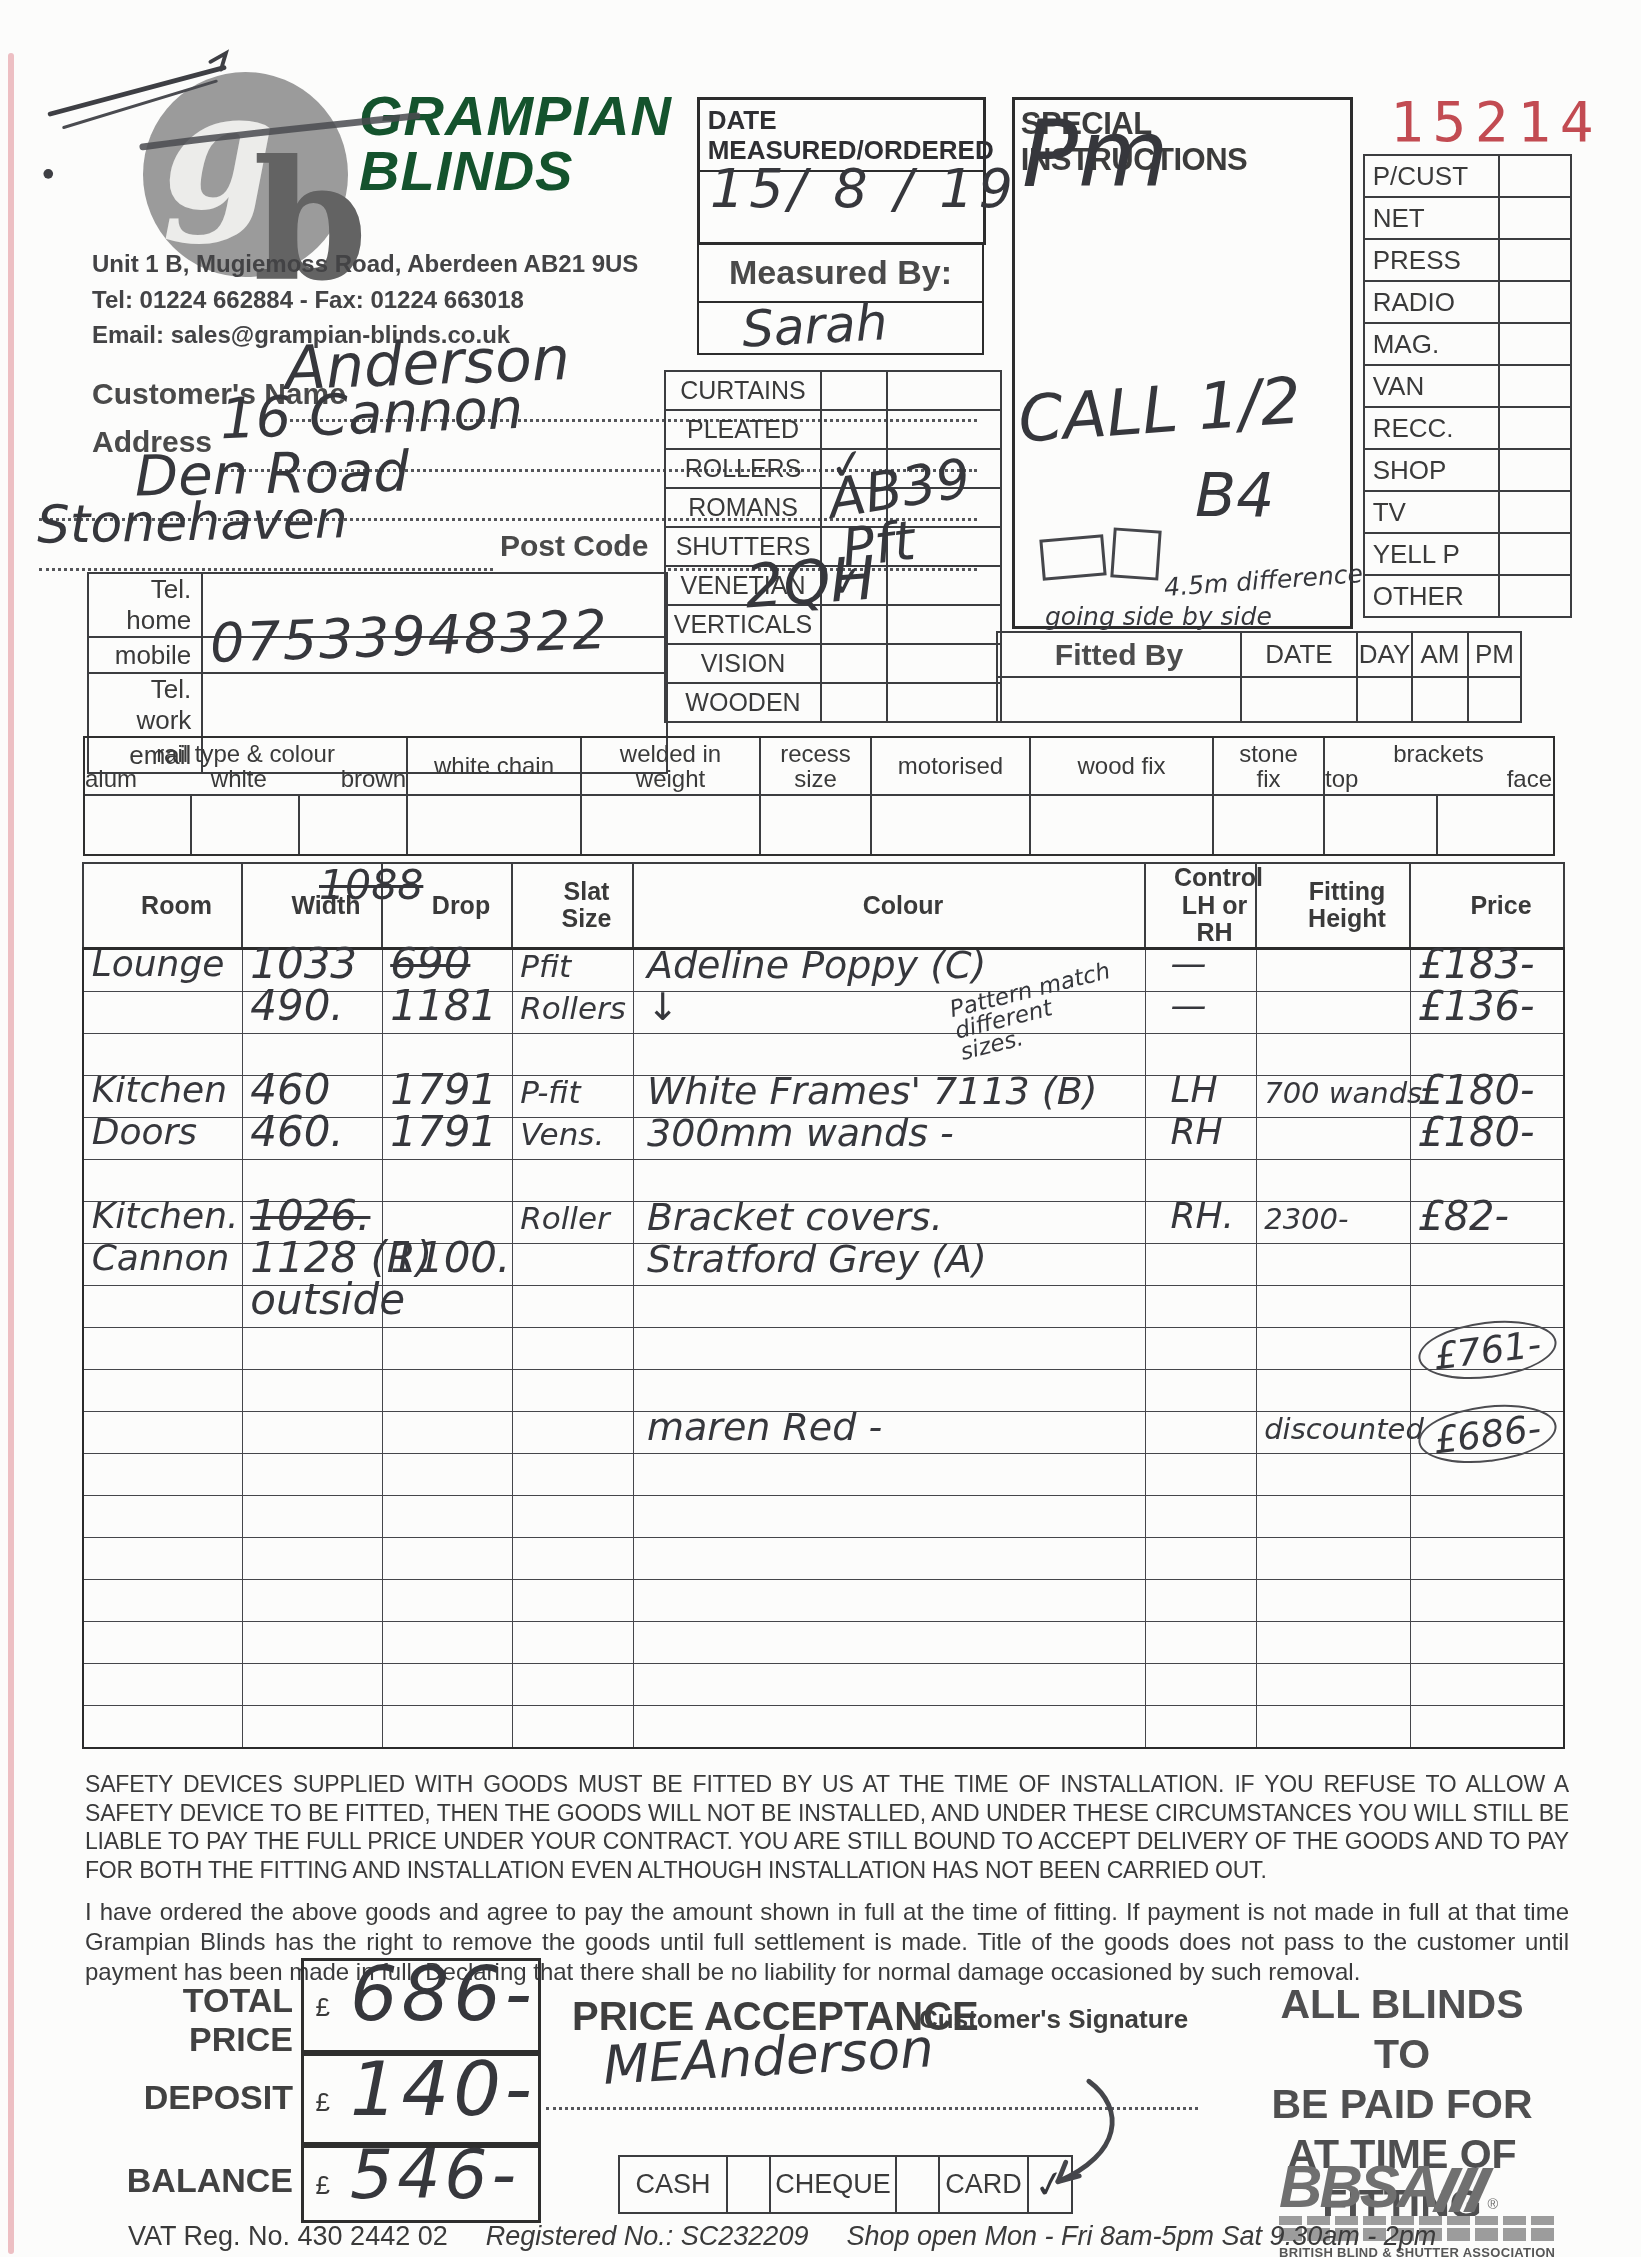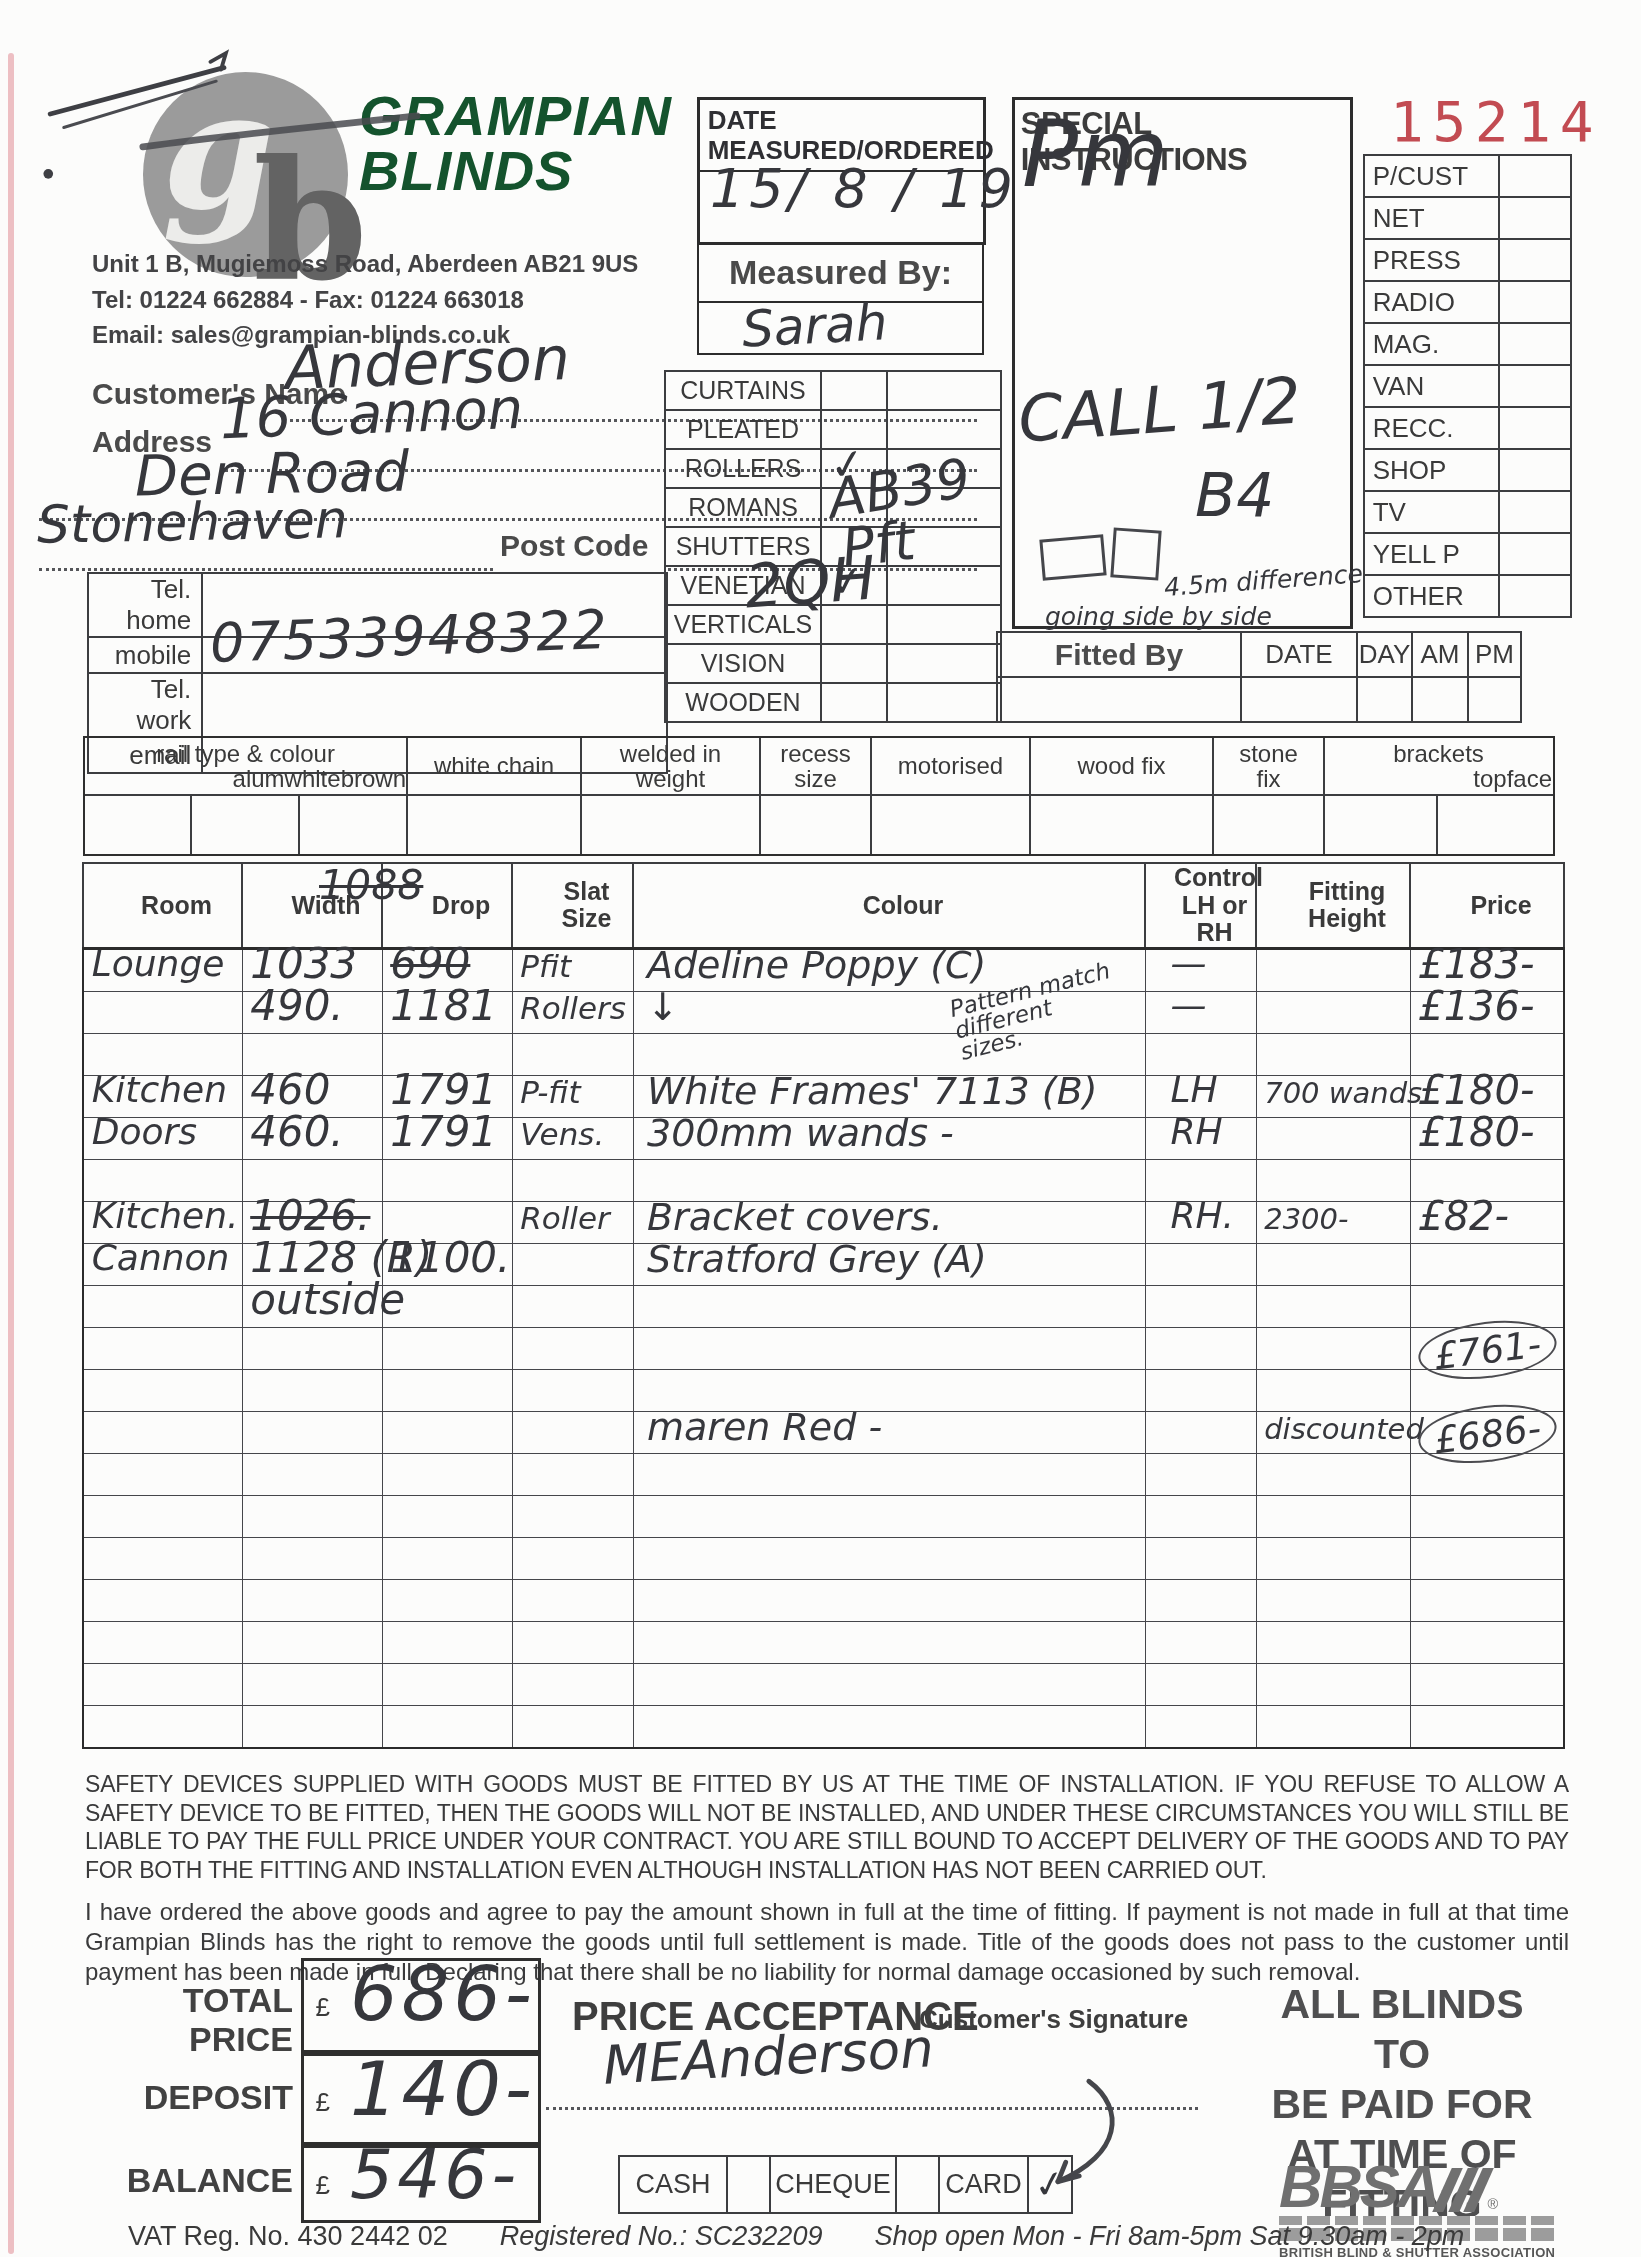--- a/index.html
+++ b/index.html
@@ -53,21 +53,21 @@
   
   #fit-table{left:996px;top:631px;width:524px;}
   #fit-table td{height:43px;font-size:26px;text-align:center;color:#3a3a3a;}
   #fit-table .fb{font-weight:800;font-size:30px;color:#4c4c4c;}
   
   #rail{left:83px;top:736px;width:1468px;border:2.9px solid #2e2e2e;}
   .rail-hdr{display:grid;grid-template-columns:323px 174px 179px 111px 159px 183px 111px 227px;height:56px;}
   .rail-hdr>div{border-right:2.4px solid #3c3d40;font-size:24px;text-align:center;
                 display:flex;flex-direction:column;justify-content:center;white-space:pre-line;line-height:1.05;color:#3a3a3a;}
   .rail-hdr>div:last-child{border-right:none;}
-  .rail-sub{display:flex;justify-content:flex-end;font-size:24px;}
+  .rail-sub{display:flex;justify-content:space-between;font-size:24px;}
   .rail-body{display:grid;height:58px;border-top:2.4px solid #3c3d40;
      grid-template-columns:107px 108px 108px 174px 179px 111px 159px 183px 111px 113px 114px;}
   .rail-body>div{border-right:2.4px solid #3c3d40;}
   .rail-body>div:last-child{border-right:none;}
   
   #order-table{left:82px;top:862px;width:1482px;border:2.9px solid #2b2b2b;}
   #order-table th{height:65px;font-weight:700;font-size:25px;white-space:pre-line;line-height:1.1;
                   border-bottom:3.4px solid #2b2b2b;color:#3a3a3a;padding-left:28px;}
   #order-table td{height:41px;border-width:1.9px;border-color:#45464a;}
   .cell-hw{position:absolute;left:7.7px;top:-3.9px;z-index:3;}
@@ -102,21 +102,21 @@
                font-size:41px;line-height:50px;color:#4f4f50;white-space:pre-line;}
   #bbsa{left:1279px;top:2161px;width:280px;}
   #bbsa .row{display:flex;align-items:flex-end;}
   #bbsa .acr{font:italic 900 60px "Liberation Sans",sans-serif;color:#707070;letter-spacing:-2.9px;line-height:.85;}
   #bbsa .slash{width:10.6px;height:44px;background:#707070;transform:skewX(-24deg);margin-left:4.8px;}
   #bbsa .reg{font-size:14.5px;color:#707070;margin-left:3.9px;}
   #bbsa .stripe{height:8.7px;margin-top:3.9px;
      background:repeating-linear-gradient(90deg,#9c9c9c 0 23px,#fcfcfb 23px 28px);}
   #bbsa .stripe2{height:12.6px;}
   #bbsa .sub{font-size:13px;font-weight:700;color:#565656;letter-spacing:0.3px;margin-top:3.9px;}
-  #footer{left:128px;top:2221px;font-size:27px;color:#3a3a3a;display:flex;gap:52px;white-space:nowrap;}
+  #footer{left:128px;top:2221px;font-size:27px;color:#3a3a3a;display:flex;gap:38px;white-space:nowrap;}
   #footer .it{font-style:italic;}
   #pink-edge{left:7.7px;top:53px;width:6.8px;height:2201px;background:#edbfc3;border-radius:3.9px;}
   svg.marks{left:0;top:0;pointer-events:none;z-index:5;}
 </style>
 </head>
 <body>
 
 <div class="page">
 
   <div class="abs" id="pink-edge"></div>

